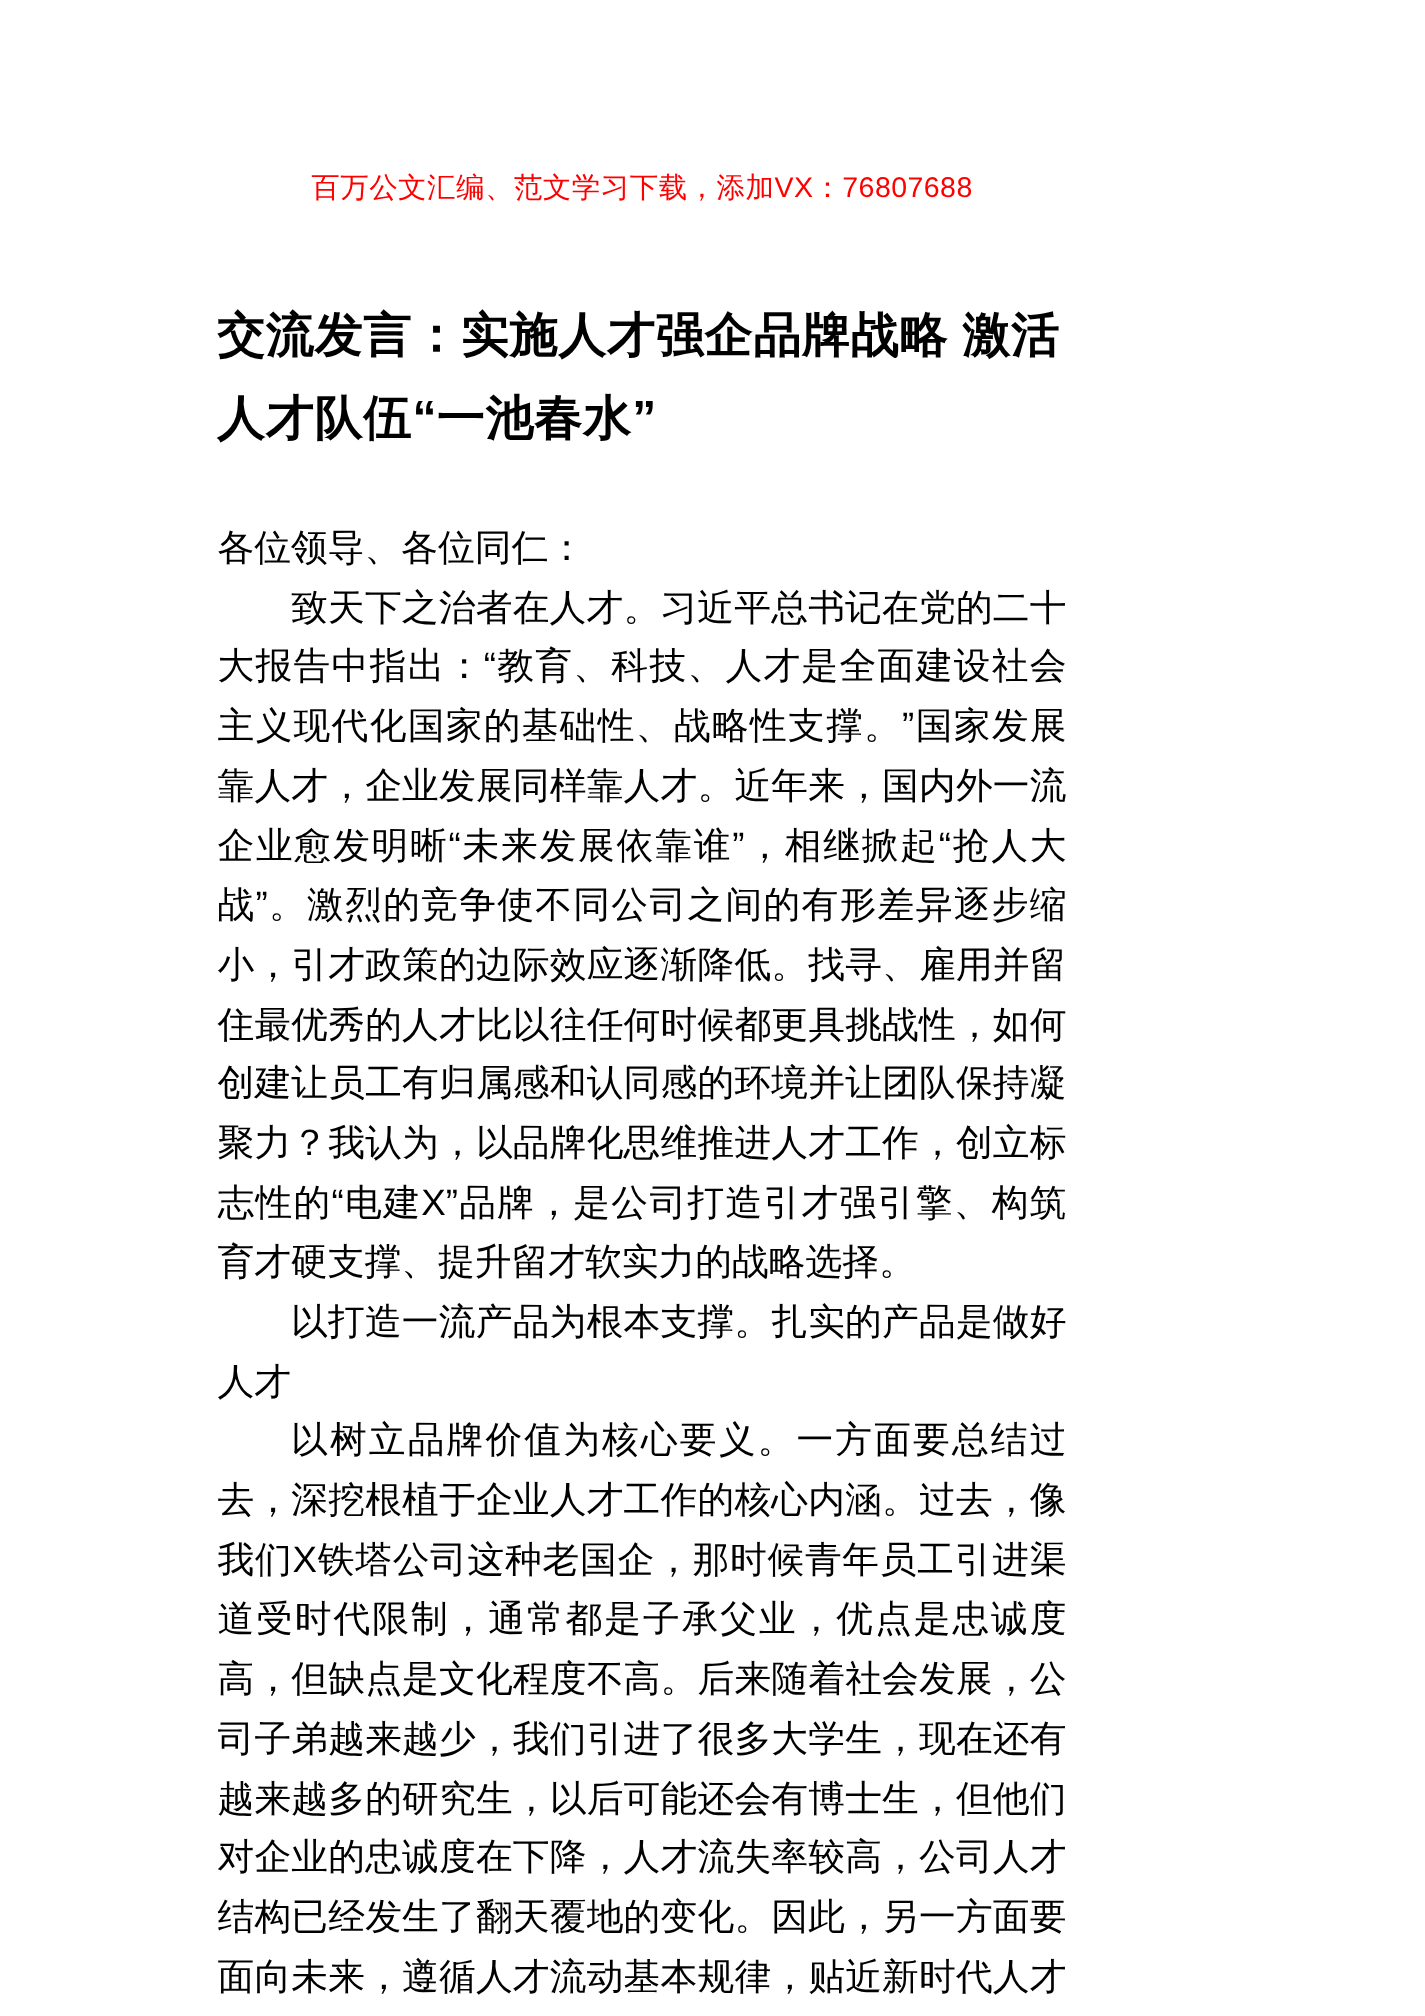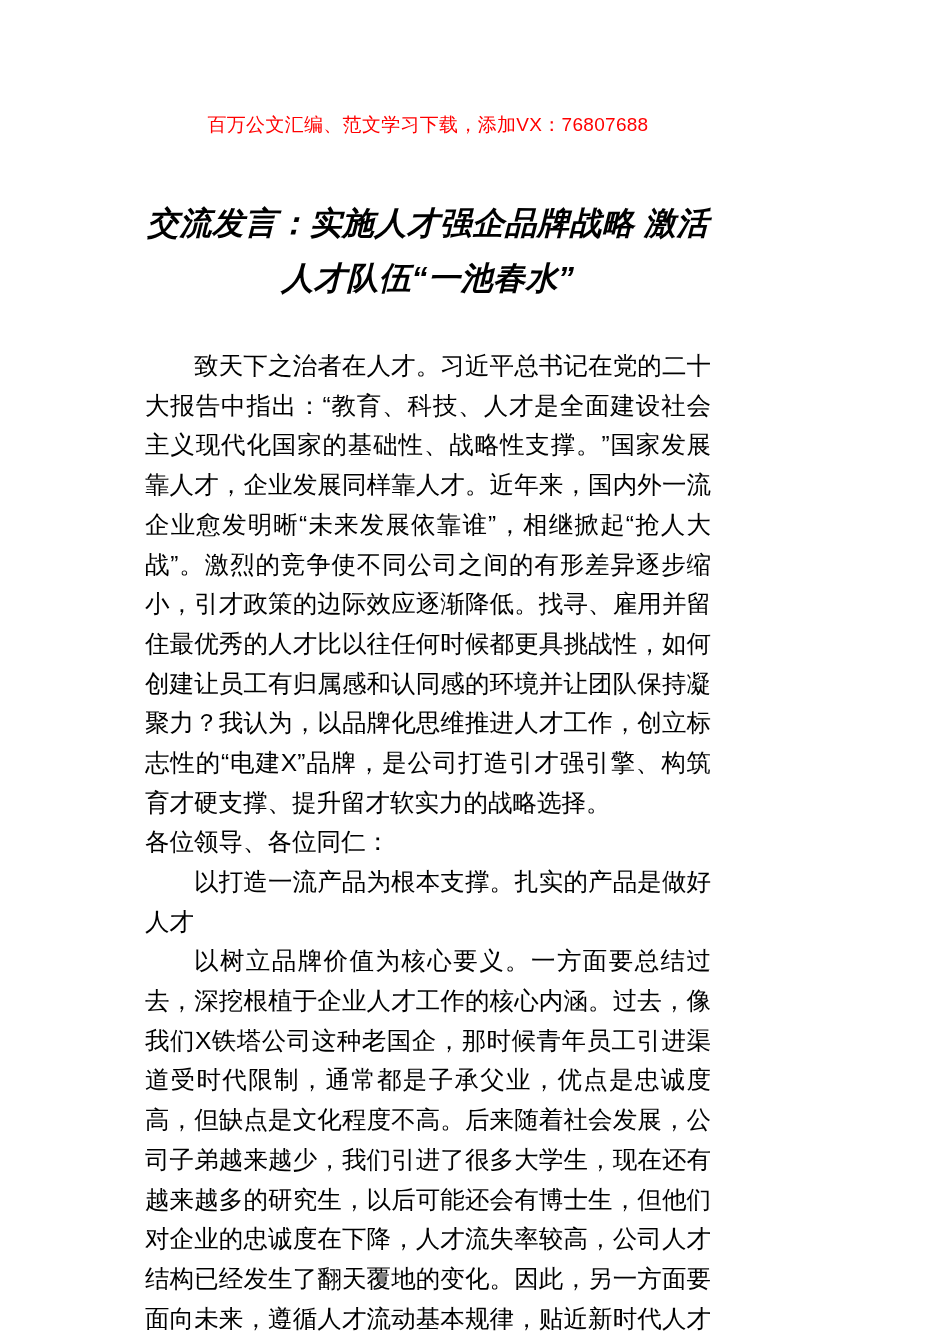--- a/index.html
+++ b/index.html
@@ -27,27 +27,26 @@
     text-align: center;
     color: #ff0000;
     font-size: 19px;
     font-family: "Liberation Sans", sans-serif;
     letter-spacing: 0.3px;
     padding-top: 84px;
     white-space: nowrap;
   }
   .doc-title {
     margin-top: 58px;
-    text-align: center;
+    text-align: left;
     font-size: 32px;
     line-height: 1.72;
     font-weight: bold;
     font-family: "Liberation Sans", sans-serif;
     letter-spacing: 0.5px;
-    font-style: italic;
   }
   .body-text {
     margin-top: 40px;
     font-size: 24.5px;
     line-height: 1.62;
     text-align: justify;
     text-justify: inter-ideograph;
     font-family: "Liberation Sans", sans-serif;
   }
   .para {
@@ -61,19 +60,19 @@
 </head>
 <body>
 
 <div class="page">
 
   <div class="watermark">百万公文汇编、范文学习下载，添加VX：76807688</div>
 
   <h1 class="doc-title">交流发言：实施人才强企品牌战略 激活人才队伍“一池春水”</h1>
 
   <div class="body-text">
+    <p class="para no-indent">各位领导、各位同仁：</p>
     <p class="para">致天下之治者在人才。习近平总书记在党的二十大报告中指出：“教育、科技、人才是全面建设社会主义现代化国家的基础性、战略性支撑。”国家发展靠人才，企业发展同样靠人才。近年来，国内外一流企业愈发明晰“未来发展依靠谁”，相继掀起“抢人大战”。激烈的竞争使不同公司之间的有形差异逐步缩小，引才政策的边际效应逐渐降低。找寻、雇用并留住最优秀的人才比以往任何时候都更具挑战性，如何创建让员工有归属感和认同感的环境并让团队保持凝聚力？我认为，以品牌化思维推进人才工作，创立标志性的“电建X”品牌，是公司打造引才强引擎、构筑育才硬支撑、提升留才软实力的战略选择。</p>
-    <p class="para no-indent">各位领导、各位同仁：</p>
     <p class="para">以打造一流产品为根本支撑。扎实的产品是做好人才</p>
     <p class="para">以树立品牌价值为核心要义。一方面要总结过去，深挖根植于企业人才工作的核心内涵。过去，像我们X铁塔公司这种老国企，那时候青年员工引进渠道受时代限制，通常都是子承父业，优点是忠诚度高，但缺点是文化程度不高。后来随着社会发展，公司子弟越来越少，我们引进了很多大学生，现在还有越来越多的研究生，以后可能还会有博士生，但他们对企业的忠诚度在下降，人才流失率较高，公司人才结构已经发生了翻天覆地的变化。因此，另一方面要面向未来，遵循人才流动基本规律，贴近新时代人才群像特征，结合未来科技创新和产业布局新方向，赋予“电建X”品牌时代气息，提升人才对“电建X”品牌价值的认同感、归属感。</p>
   </div>
 
 </div>
 
 </body></html>

